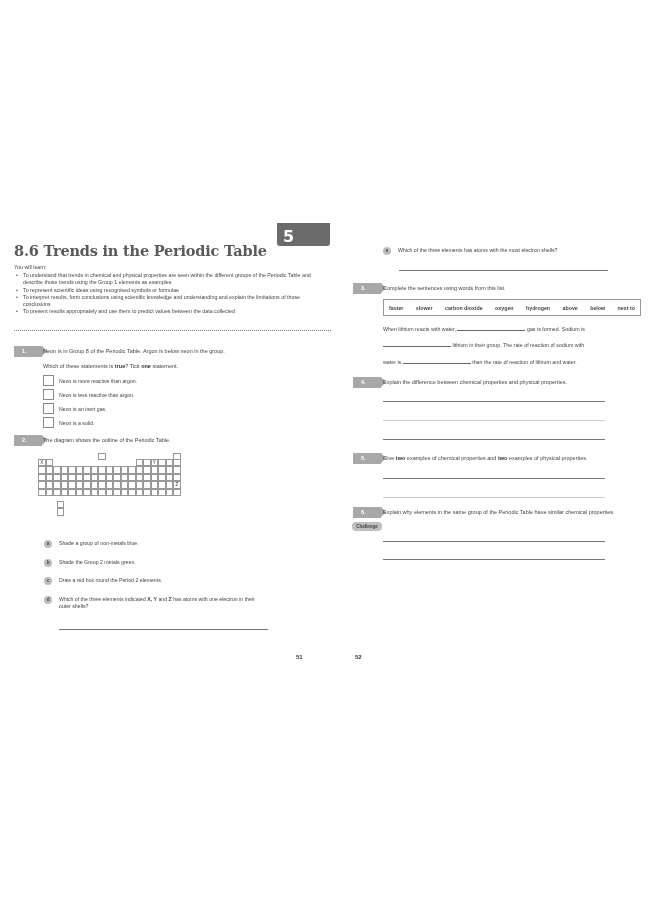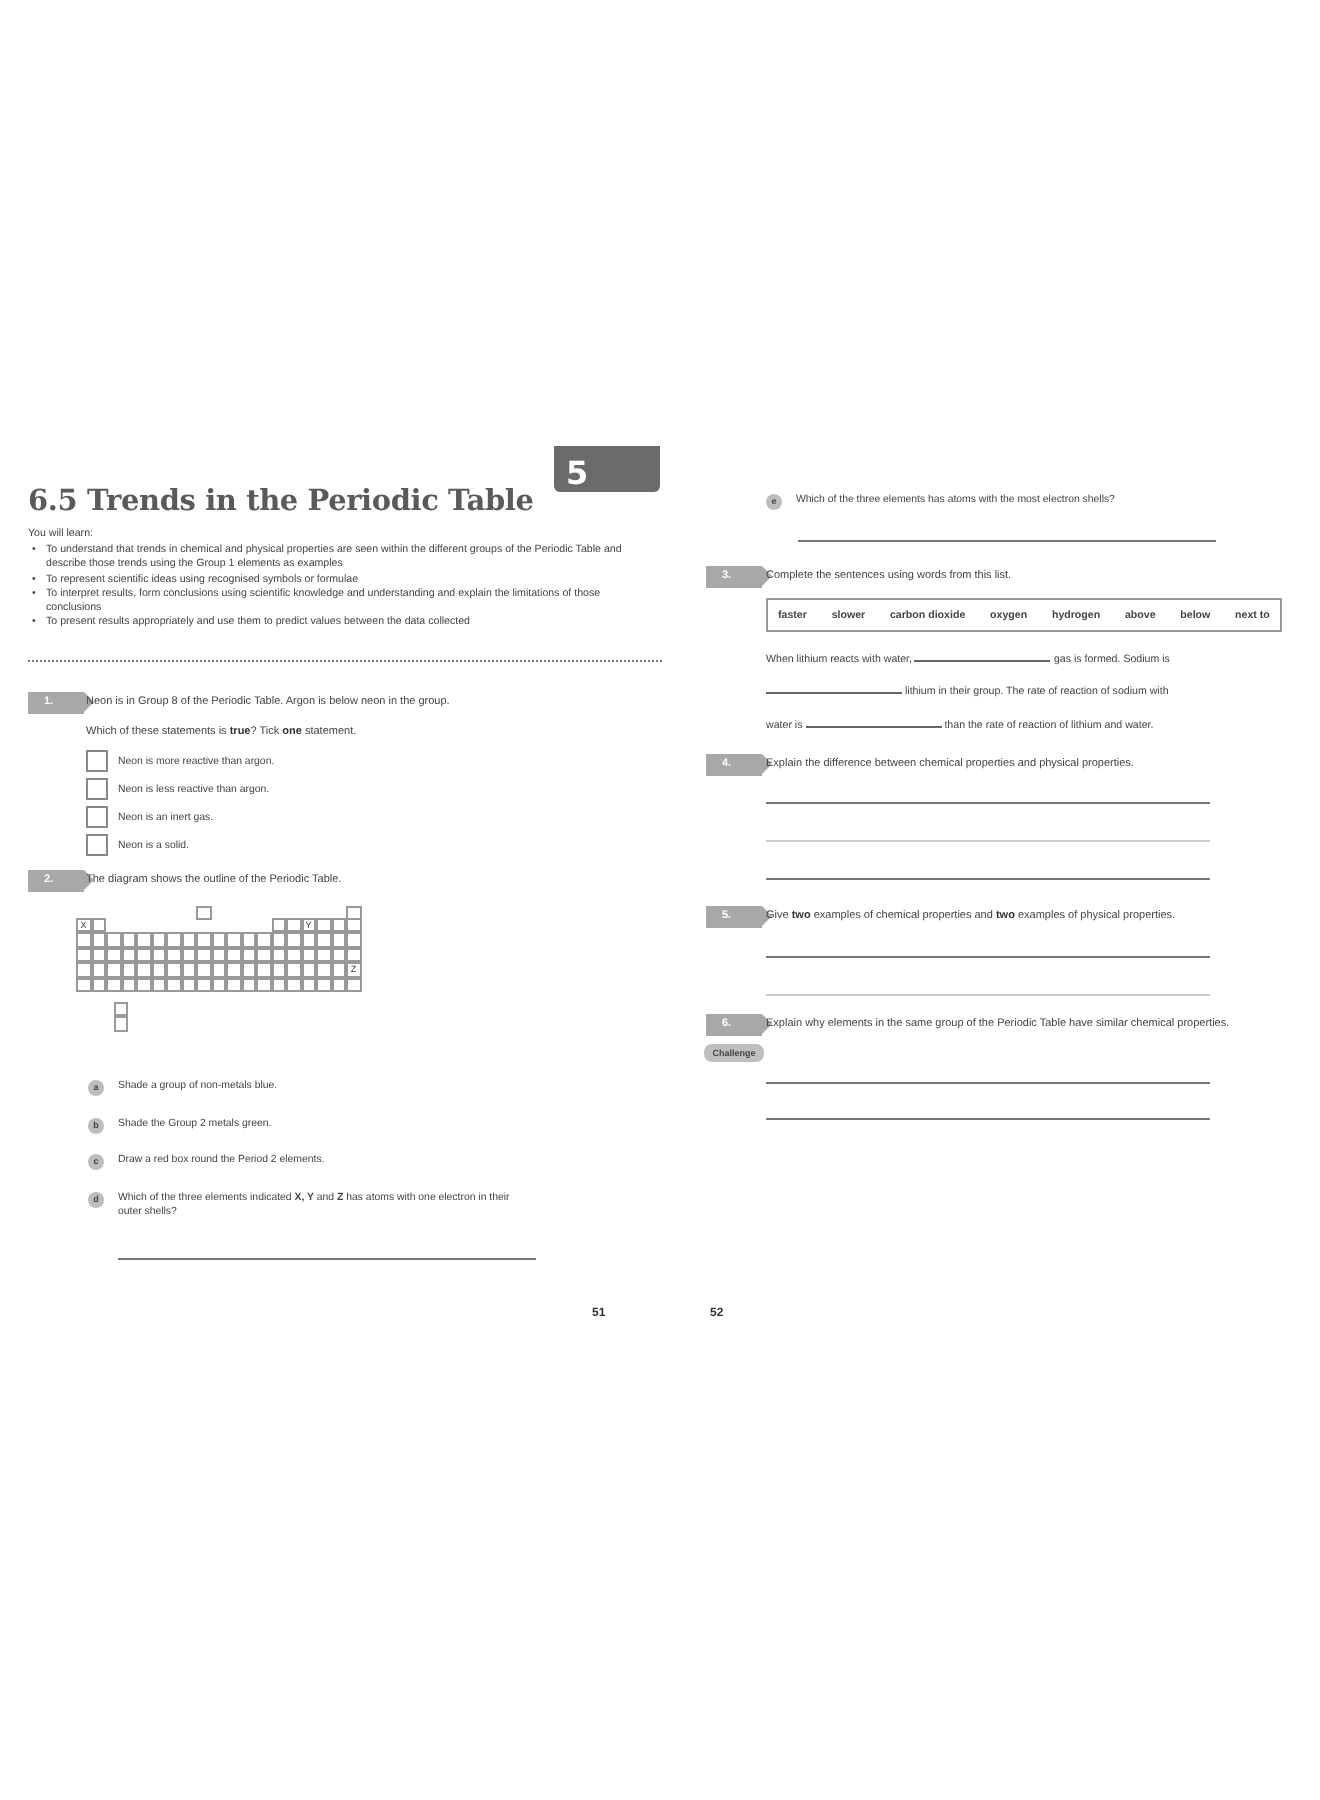--- a/index.html
+++ b/index.html
@@ -39,21 +39,21 @@
   .blank { display: inline-block; border-bottom: 0.8px solid #666; height: 5px; vertical-align: baseline; }
 
   .challenge-badge { position: absolute; left: 352px; top: 522px; width: 30px; height: 9px; background: #bfbfbf; border-radius: 4px; font-size: 4.5px; color: #444; font-weight: bold; text-align: center; line-height: 9px; }
 
   .page-num { position: absolute; top: 654px; font-size: 6px; font-weight: bold; color: #333; }
 </style>
 </head>
 <body>
 
 <div class="chapter-tab">5</div>
-<div class="title">6.5 Trends in the Periodic Table</div>
+<div class="title">8.6 Trends in the Periodic Table</div>
 
 <div class="intro">
   <div>You will learn:</div>
   <ul>
     <li>To understand that trends in chemical and physical properties are seen within the different groups of the Periodic Table and describe those trends using the Group 1 elements as examples</li>
     <li>To represent scientific ideas using recognised symbols or formulae</li>
     <li>To interpret results, form conclusions using scientific knowledge and understanding and explain the limitations of those conclusions</li>
     <li>To present results appropriately and use them to predict values between the data collected</li>
   </ul>
 </div>

